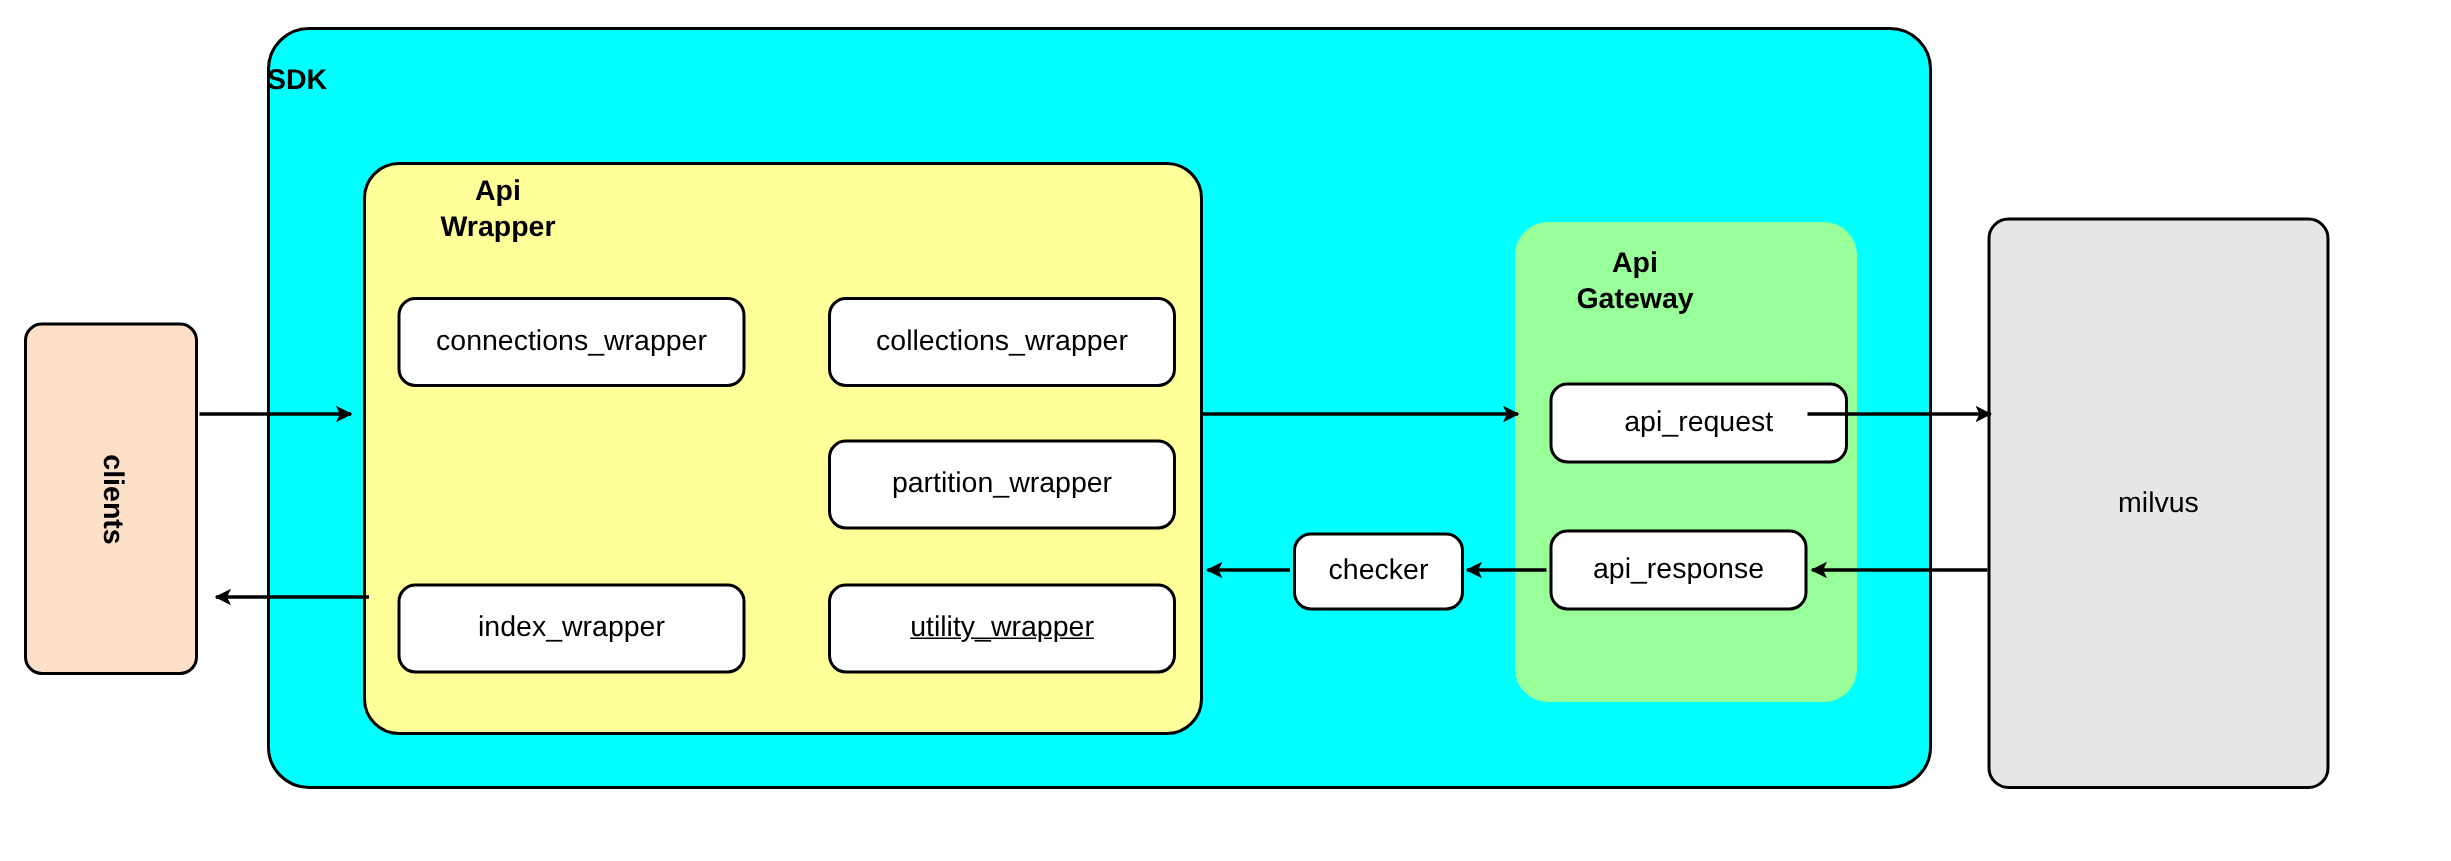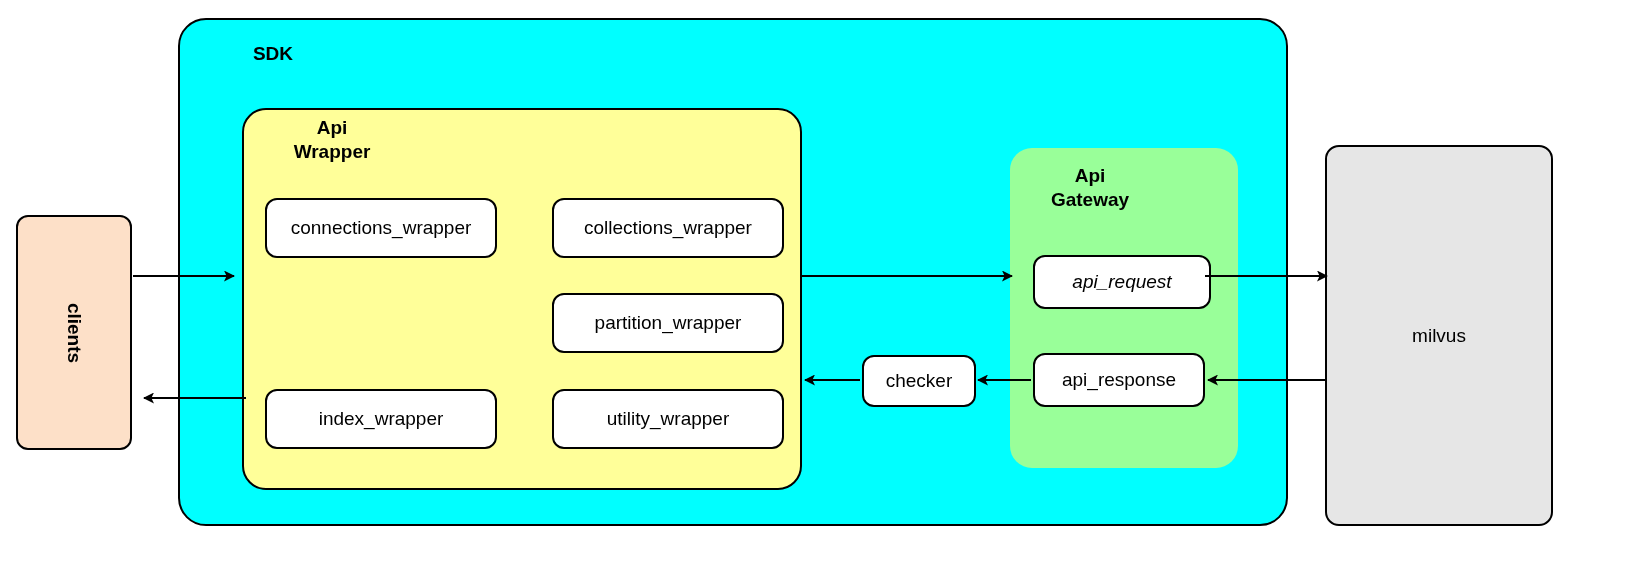--- a/index.html
+++ b/index.html
@@ -51,21 +51,20 @@
     border-radius: 22px;
   }
 
   
   .container-title {
     position: absolute;
     font-weight: bold;
     font-size: 19px;
     line-height: 1.25;
     color: #000000;
-    text-align: center;
     white-space: pre-line;
   }
 
   
   .box-white {
     background: #ffffff;
     border: 2px solid #000000;
     border-radius: 12px;
     font-size: 19px;
     font-weight: normal;
@@ -121,30 +120,30 @@
   <div class="node box-white" style="left:265px; top:389px; width:232px; height:60px;">
     <span>index_wrapper</span>
   </div>
 
   <div class="node box-white" style="left:552px; top:293px; width:232px; height:60px;">
     <span>partition_wrapper</span>
   </div>
   <div class="node box-white" style="left:552px; top:198px; width:232px; height:60px;">
     <span>collections_wrapper</span>
   </div>
-  <div class="node box-white" style="left:552px; top:389px; width:232px; height:60px;">
+  <div class="node box-white" style="left:552px; top:389px; width:232px; height:60px;text-decoration:underline;">
     <span>utility_wrapper</span>
   </div>
 
   <div class="node container-gateway" style="left:1010px; top:148px; width:228px; height:320px;">
   </div>
   <div class="container-title" style="left:1010px; top:164px; width:160px; text-align:center;">Api
 Gateway</div>
 
-  <div class="node box-white" style="left:1033px; top:255px; width:178px; height:54px;font-style:italic;">
+  <div class="node box-white" style="left:1033px; top:255px; width:199px; height:54px;">
     <span>api_request</span>
   </div>
   <div class="node box-white" style="left:1033px; top:353px; width:172px; height:54px;">
     <span>api_response</span>
   </div>
 
   <div class="node box-white" style="left:862px; top:355px; width:114px; height:52px;">
     <span>checker</span>
   </div>
 

